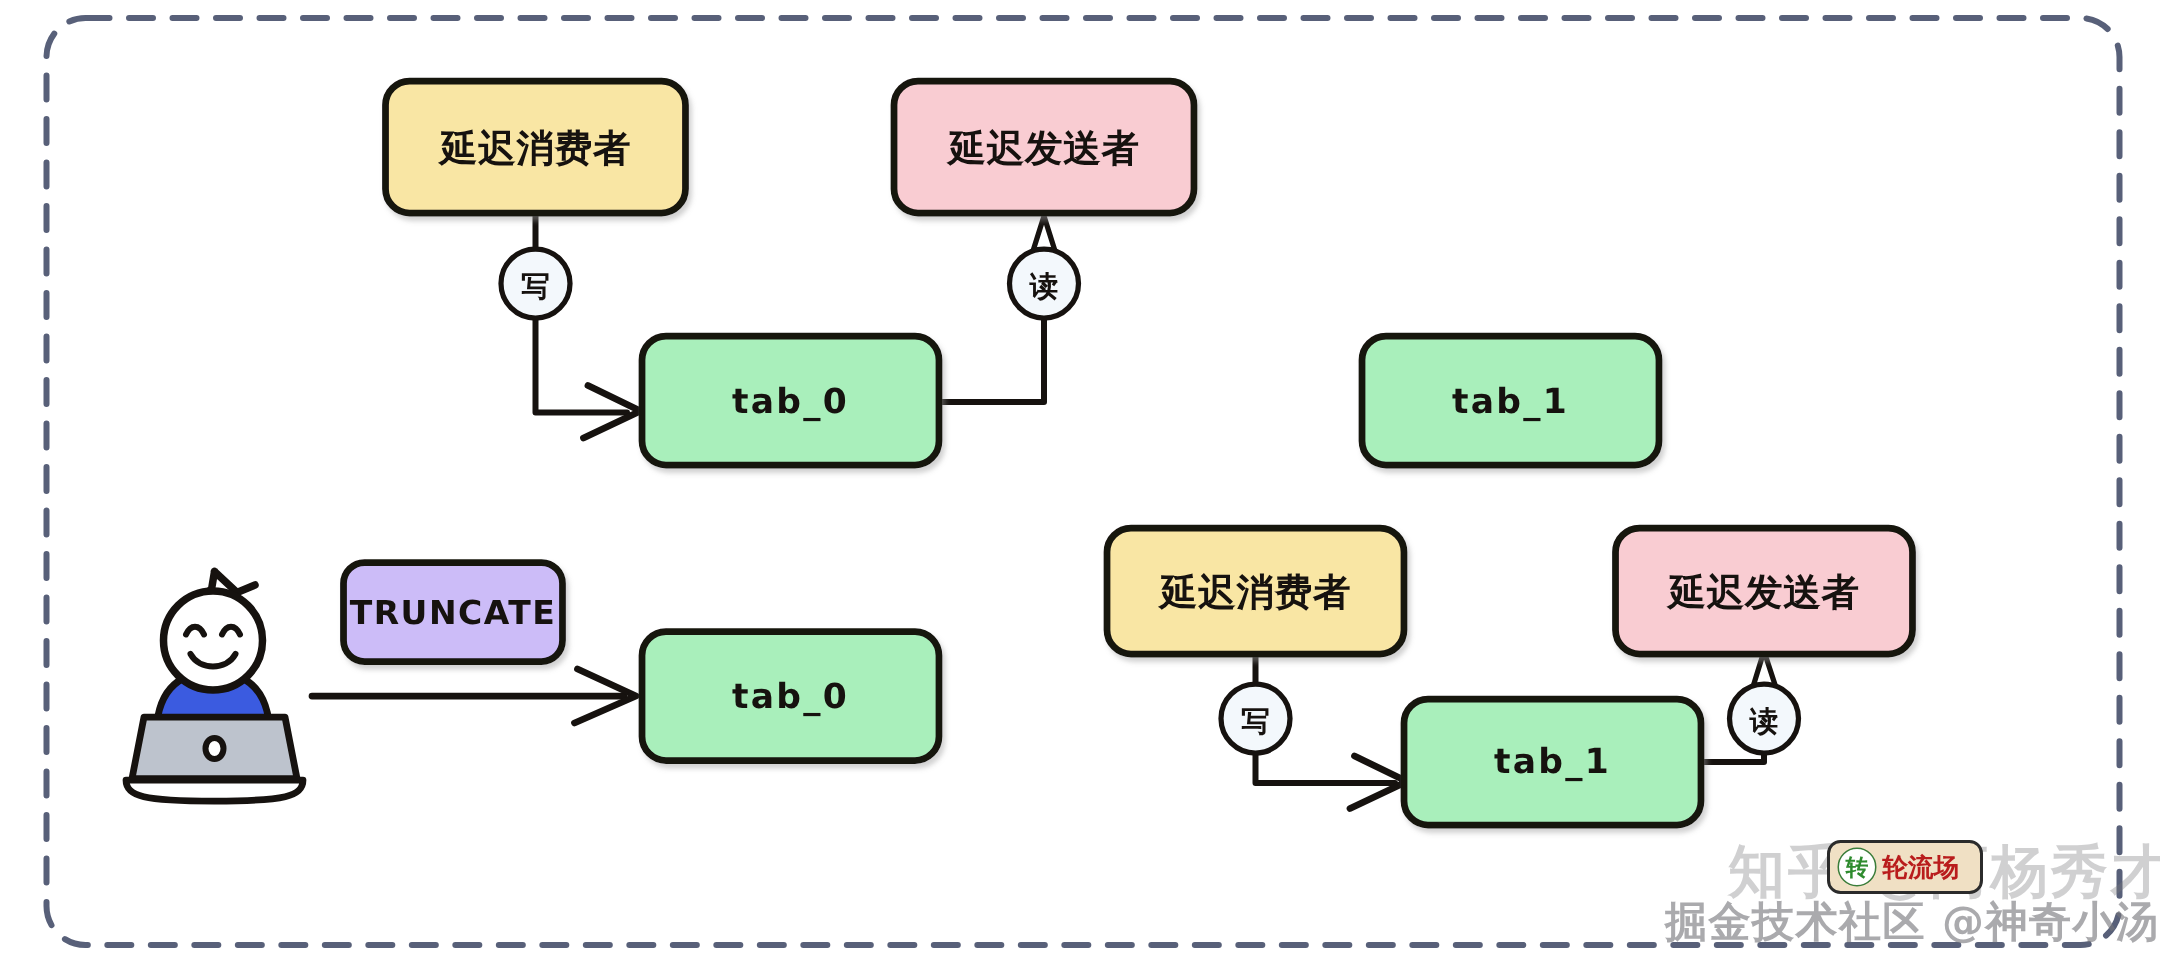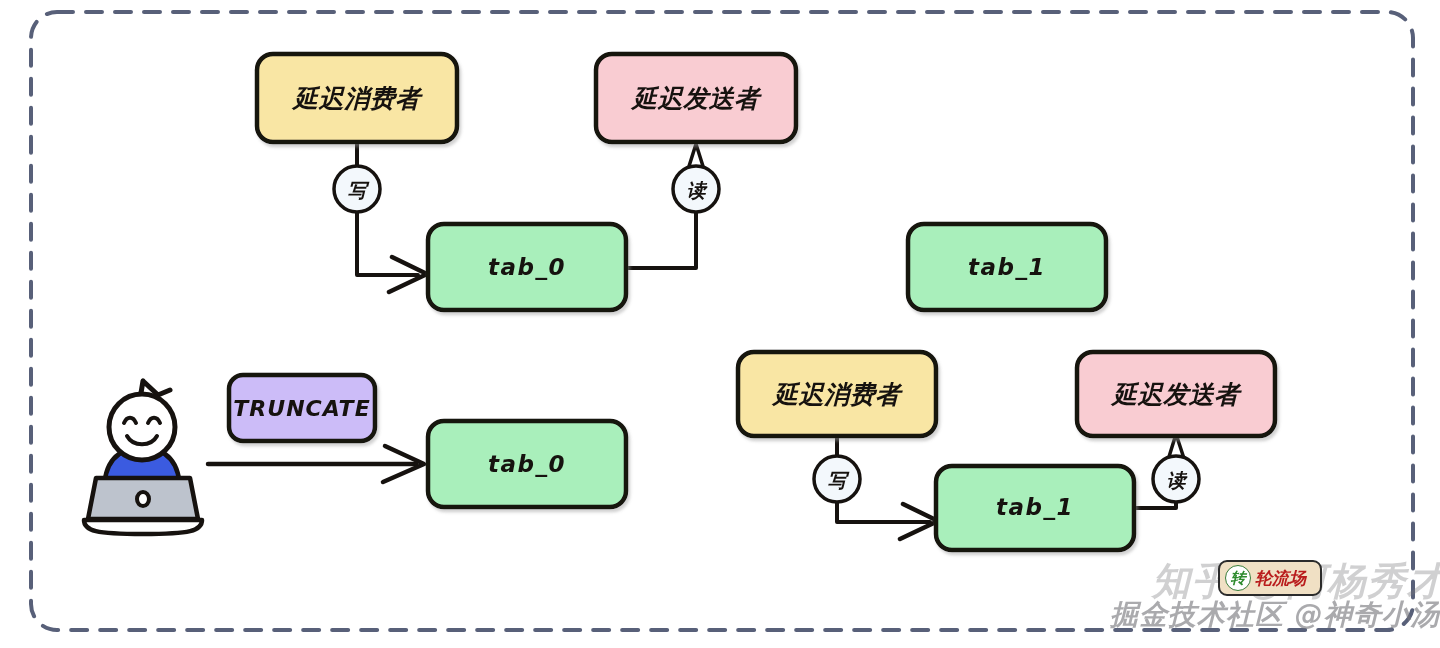--- a/index.html
+++ b/index.html
@@ -10,21 +10,20 @@
   }
   body {
     font-family: "DejaVu Sans", "Liberation Sans", sans-serif;
   }
   #stage {
     position: relative;
     width: 1440px;
     height: 648px;
     background: #ffffff;
     overflow: hidden;
-    font-style: italic;
   }
   #canvas-svg {
     position: absolute;
     top: 0;
     left: 0;
     width: 1440px;
     height: 648px;
   }
   .node-label {
     font-family: "DejaVu Sans", "Liberation Sans", sans-serif;

